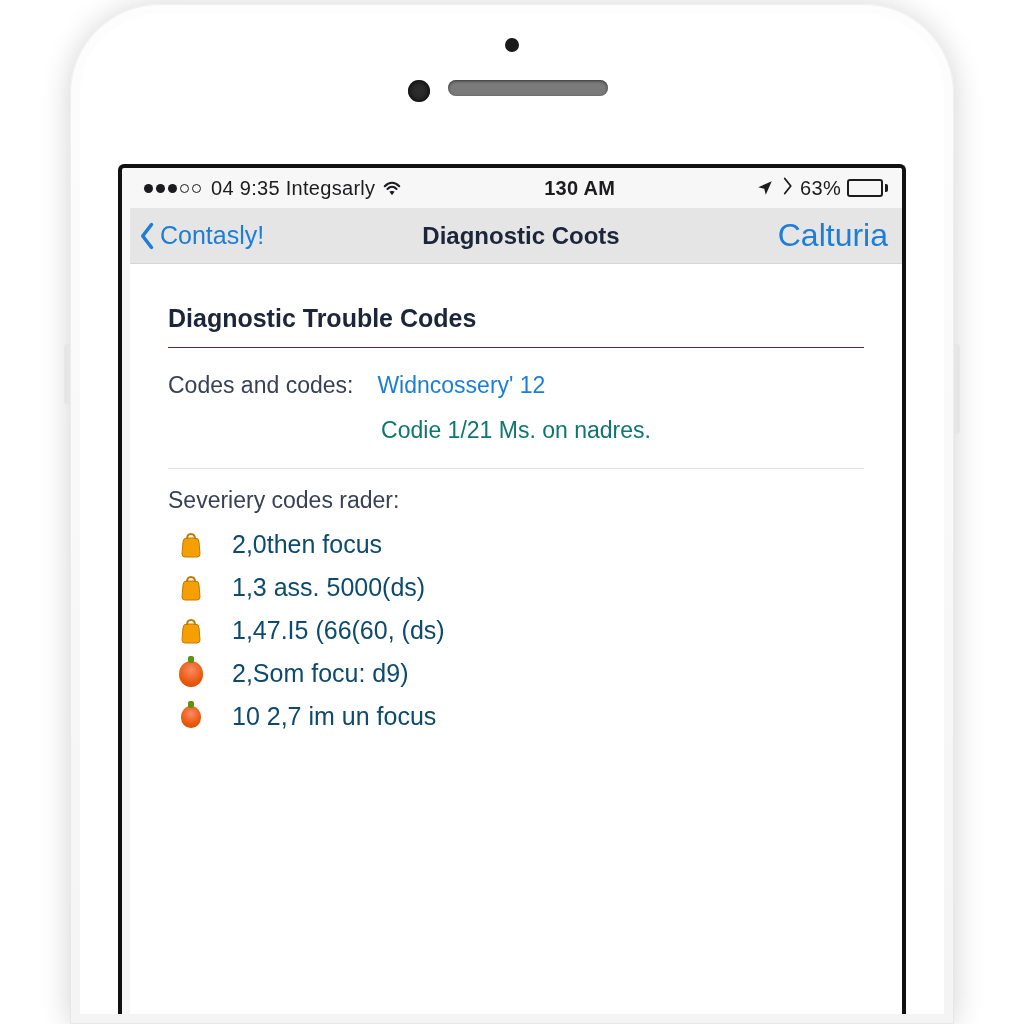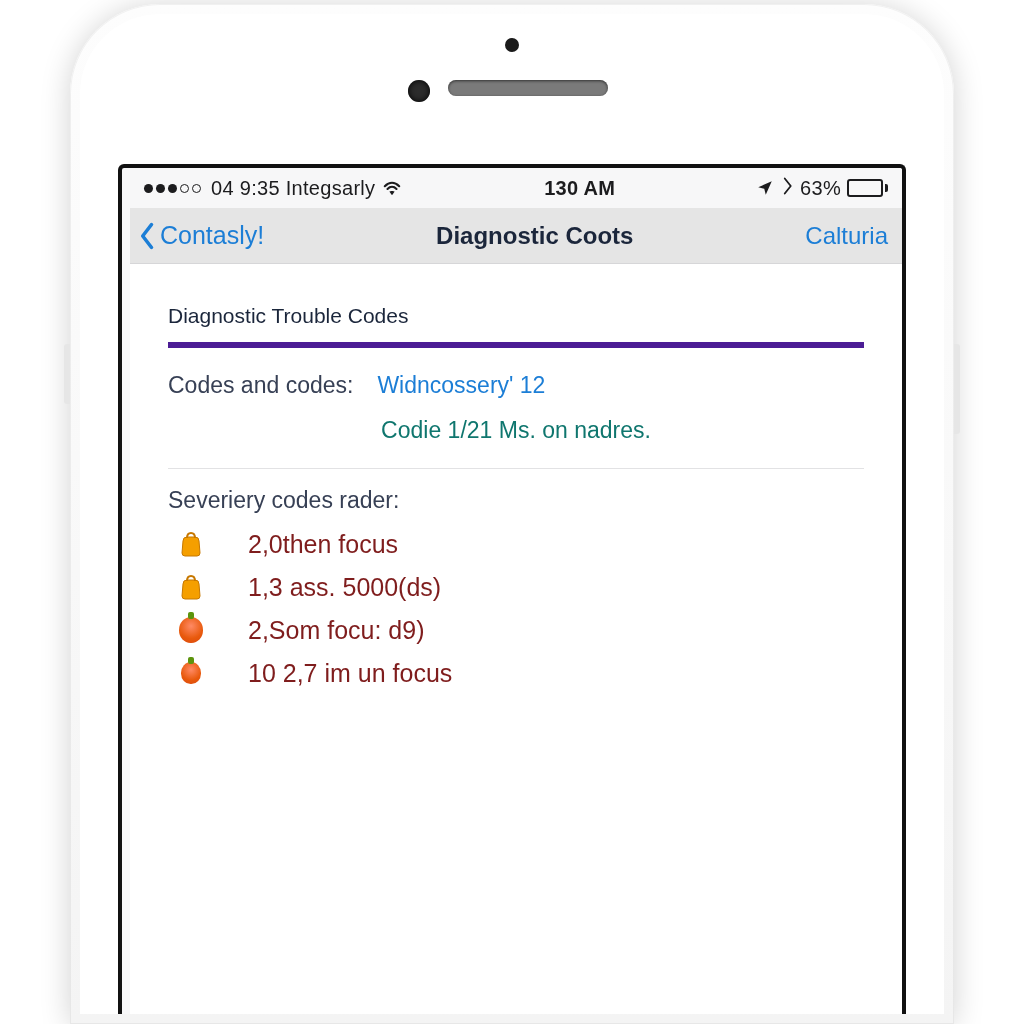--- a/index.html
+++ b/index.html
@@ -190,43 +190,43 @@
     .nav-back svg{display:block}
     .nav-title{
       flex:1;
       text-align:center;
       font-size:24px;
       font-weight:600;
       color:#1b263b;
     }
     .nav-right{
       color:#1c7ed6;
-      font-size:24px;
+      font-size:32px;
       padding-right:6px;
     }
 
     
     .content{
       flex:1;
       background:#ffffff;
       padding:14px 0 0 0;
       overflow:hidden;
     }
     .card{
       margin:4px 10px 0 10px;
     }
     .section{
       padding: 22px 28px 0 28px;
     }
     .section-title{
-      font-size:21px;
-      font-weight:400;
+      font-size:25px;
+      font-weight:700;
       color:#1b263b;
       padding-bottom:14px;
-      border-bottom:6px solid #4c1d95;
+      border-bottom:1px solid #4c1d95;
     }
     .row-inline{
       display:flex;
       gap:24px;
       padding-top:24px;
       font-size:23px;
       color:#374055;
     }
     .row-inline .label{color:#374055;}
     .row-inline .link{color:#1c7ed6;}
@@ -247,24 +247,24 @@
     }
     .code-list{
       list-style:none;
       padding:6px 0 0 10px;
       display:flex;
       flex-direction:column;
       gap:14px;
     }
     .code-list li{
       display:flex;
-      align-items:flex-start;
-      gap:44px;
+      align-items:flex-end;
+      gap:28px;
       font-size:25px;
-      color:#7f1d1d;
+      color:#0c4a6e;
     }
     .sev-icon{
       width:26px;
       height:28px;
       display:inline-flex;
       align-items:center;
       justify-content:center;
       font-size:24px;
       line-height:1;
     }
@@ -385,20 +385,29 @@
               <li>
                 <span class="sev-icon orange">
                   <svg width="24" height="26" viewBox="0 0 24 26">
                       <path class="bag" d="M4 10 Q4 6 8 6 L16 6 Q20 6 20 10 L21 22 Q21 25 18 25 L6 25 Q3 25 3 22 Z" fill="#f59f00"></path>
                       <path d="M8 7 Q8 2 12 2 Q16 2 16 7" stroke="#c77800" stroke-width="2" fill="none"></path>
                     </svg>
                 </span>
                 <span>1,3 ass. 5000(ds)</span>
               </li>
               <li>
+                <span class="sev-icon orange">
+                  <svg width="24" height="26" viewBox="0 0 24 26">
+                      <path class="bag" d="M4 10 Q4 6 8 6 L16 6 Q20 6 20 10 L21 22 Q21 25 18 25 L6 25 Q3 25 3 22 Z" fill="#f59f00"></path>
+                      <path d="M8 7 Q8 2 12 2 Q16 2 16 7" stroke="#c77800" stroke-width="2" fill="none"></path>
+                    </svg>
+                </span>
+                <span>1,47.I5 (66(60, (ds)</span>
+              </li>
+              <li>
                 <span class="sev-icon red">
                   <span class="sev-red-blob"></span>
                 </span>
                 <span>2,Som focu: d9)</span>
               </li>
               <li>
                 <span class="sev-icon red">
                   <span class="sev-red-blob small"></span>
                 </span>
                 <span>10 2,7 im un focus</span>

